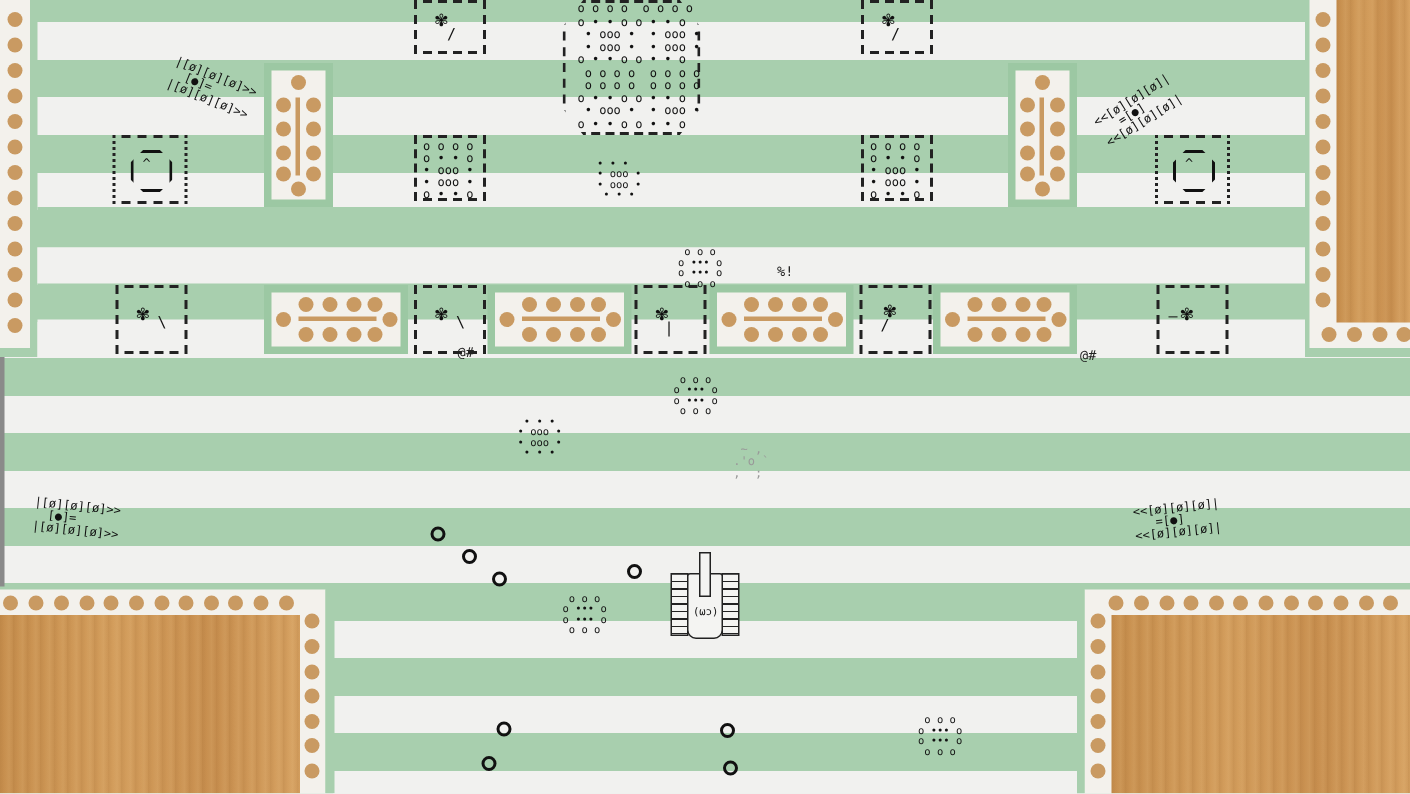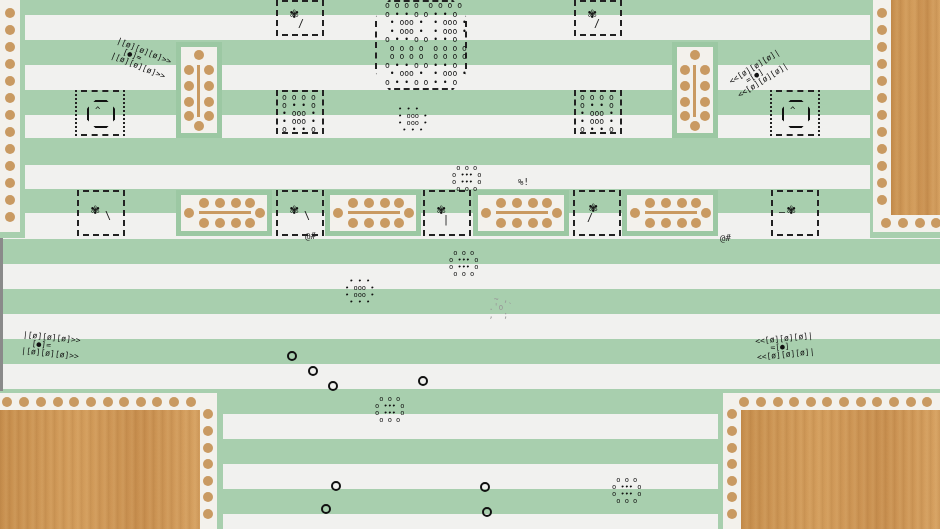--- a/index.html
+++ b/index.html
@@ -308,20 +308,27 @@
  o o o</div>
   <div class="enemy" style="left:612px;top:477px;font-size:7px;line-height:7px;"> o o o
 o ••• o
 o ••• o
  o o o</div>
 
   <div class="enemy" style="left:484px;top:296px;color:#999;font-size:8px;line-height:8px;">  ~ ,
  .'o `
  ,  ;</div>
 
+  <div class="abs" style="left:447px;top:368px;width:46px;height:58px;">
+    <div class="tread" style="left:0;top:14px;width:10px;height:40px;"></div>
+    <div class="tread" style="left:34px;top:14px;width:10px;height:40px;"></div>
+    <div class="abs" style="left:11px;top:14px;width:22px;height:42px;border:1px solid #222;border-radius:2px 2px 6px 6px;background:#f4f4f2;"></div>
+    <div class="abs" style="left:19px;top:0;width:6px;height:28px;border:1px solid #222;background:#f4f4f2;"></div>
+    <span class="enemy" style="left:15px;top:36px;font-size:7px;">(ωɔ)</span>
+  </div>
 
   <div class="bullet" style="left:287px;top:351px;"></div>
   <div class="bullet" style="left:308px;top:366px;"></div>
   <div class="bullet" style="left:328px;top:381px;"></div>
   <div class="bullet" style="left:418px;top:376px;"></div>
   <div class="bullet" style="left:331px;top:481px;"></div>
   <div class="bullet" style="left:480px;top:482px;"></div>
   <div class="bullet" style="left:321px;top:504px;"></div>
   <div class="bullet" style="left:482px;top:507px;"></div>
 

